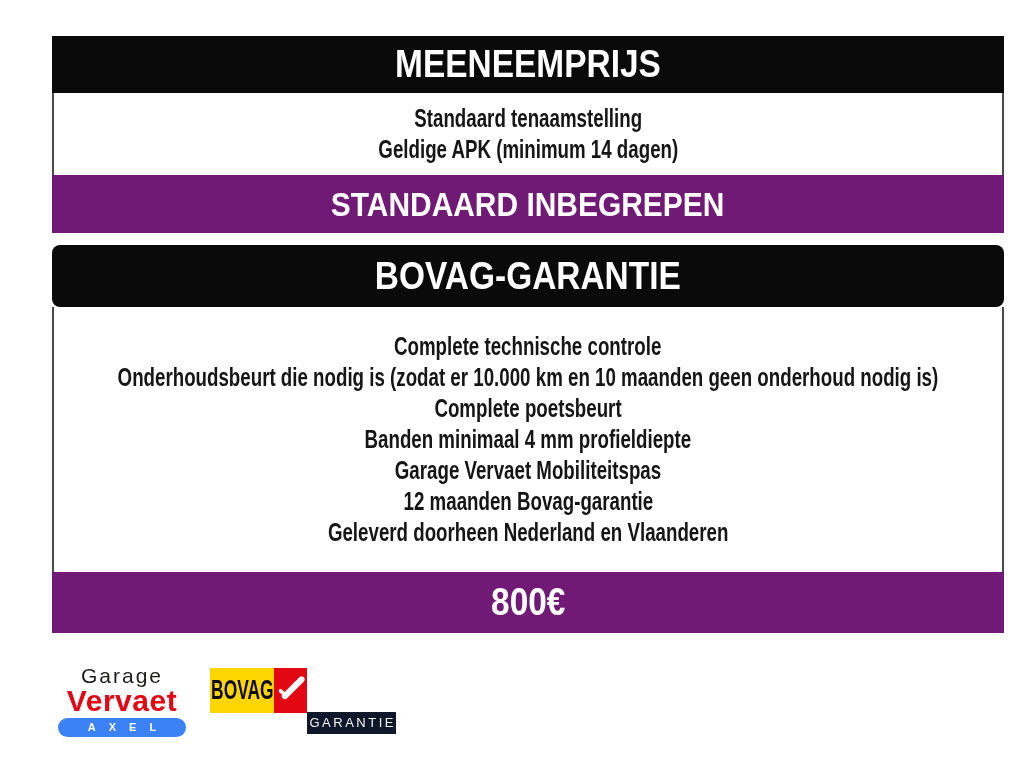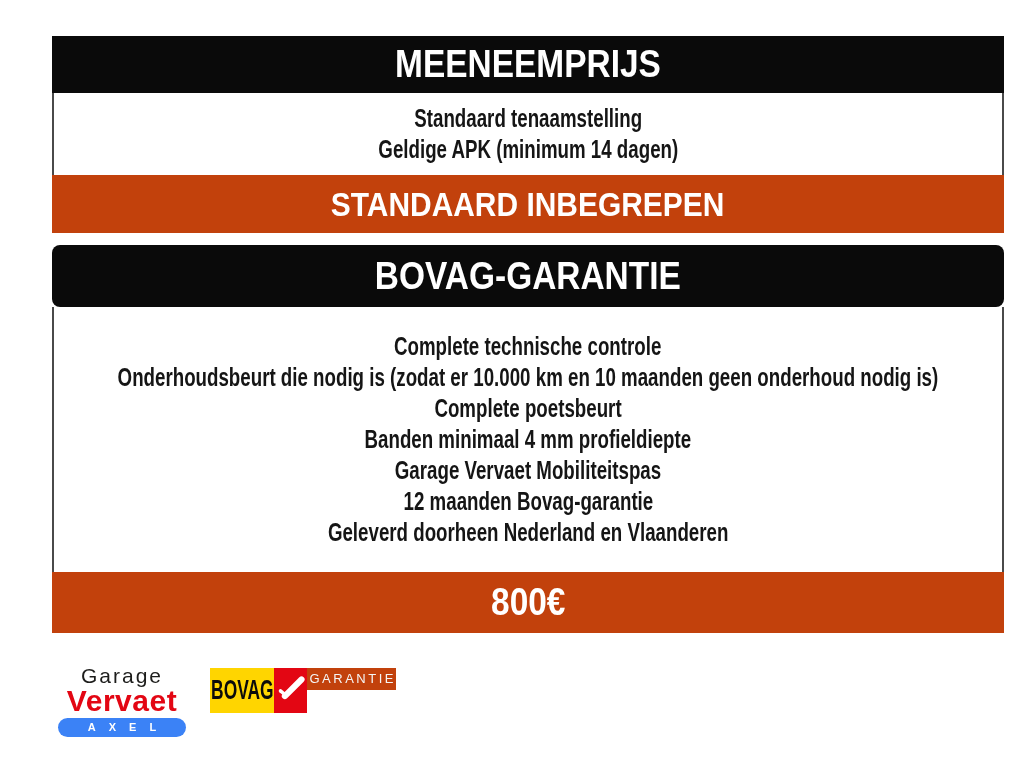--- a/index.html
+++ b/index.html
@@ -4,21 +4,21 @@
 <style>
   * { margin:0; padding:0; box-sizing:border-box; }
   html,body { width:1024px; height:767px; background:#ffffff; overflow:hidden;
               font-family:"Liberation Sans", sans-serif; }
 
   .sheet { position:absolute; left:52px; top:36px; width:952px; }
 
   
   .bar { display:flex; align-items:center; justify-content:center; overflow:visible; }
   .bar-black { background:#0a0a0a; }
-  .bar-red   { background:#c2410c; }
+  .bar-red   { background:#701a75; }
   .bar-title { color:#ffffff; font-weight:bold; white-space:nowrap;
                transform:scaleX(0.88); transform-origin:50% 50%; }
   .t-38 { font-size:38px; }
   .t-34 { font-size:34px; }
 
   
   .panel { background:#ffffff; border-left:2px solid #4a4a4a; border-right:2px solid #4a4a4a;
            display:flex; flex-direction:column; justify-content:center; align-items:stretch; }
   .line  { display:flex; justify-content:center; height:31px; align-items:center; }
   .line > span { color:#151515; font-weight:bold; font-size:26px; line-height:31px;
@@ -44,21 +44,21 @@
                display:flex; align-items:center; justify-content:center; }
   .axel-pill span { color:#ffffff; font-size:11px; font-weight:bold;
                     letter-spacing:13px; padding-left:13px; line-height:11px; }
 
   .bovag-logo { width:97px; height:67px; display:flex; flex-direction:row; }
   .bovag-top { display:flex; height:45px; }
   .bovag-yellow { width:64px; background:#ffd500; display:flex; align-items:center; justify-content:center; overflow:visible; }
   .bovag-yellow span { color:#0b0b0b; font-weight:bold; font-size:28px; white-space:nowrap;
                        transform:scaleX(0.62); transform-origin:50% 50%; }
   .bovag-red { width:33px; background:#e30613; display:flex; align-items:center; justify-content:center; }
-  .bovag-bottom { height:22px; background:#c2410c; display:flex; align-items:center; justify-content:center; }
+  .bovag-bottom { height:22px; background:#0f172a; display:flex; align-items:center; justify-content:center;margin-top:44px; }
   .bovag-bottom span { color:#f5f5f5; font-size:13px; letter-spacing:2.5px; padding-left:2.5px; line-height:13px; }
 </style>
 </head>
 <body>
 
 <div class="sheet">
 
   <section>
     <div class="bar bar-black h-head1">
       <span class="bar-title t-38">MEENEEMPRIJS</span>

